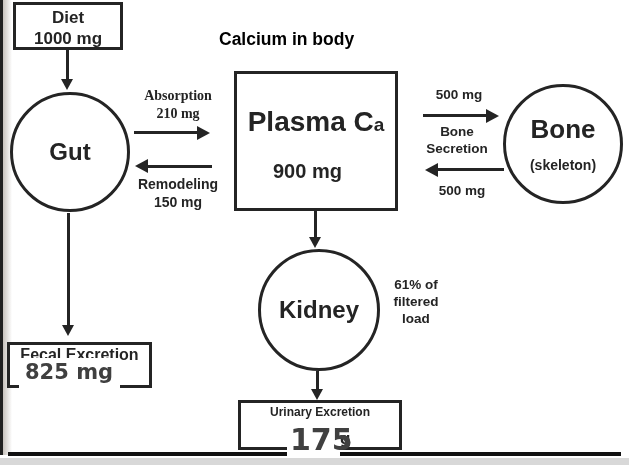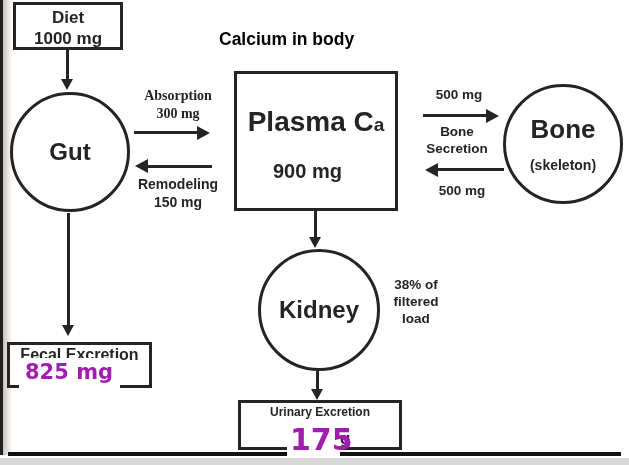--- a/index.html
+++ b/index.html
@@ -15,21 +15,21 @@
           justify-content:center;font-weight:bold;text-align:center;}
   .lbl{position:absolute;font-weight:bold;text-align:center;}
   .vshaft{position:absolute;width:3px;background:#242424;}
   .hshaft{position:absolute;height:3px;background:#242424;}
   .head-down{position:absolute;width:0;height:0;border-top:11px solid #242424;
              border-left:6px solid transparent;border-right:6px solid transparent;}
   .head-right{position:absolute;width:0;height:0;border-left:13px solid #242424;
               border-top:7px solid transparent;border-bottom:7px solid transparent;}
   .head-left{position:absolute;width:0;height:0;border-right:13px solid #242424;
              border-top:7px solid transparent;border-bottom:7px solid transparent;}
-  .overlay{position:absolute;background:#ffffff;color:#a21caf;z-index:5;
+  .overlay{position:absolute;background:#ffffff;color:#404040;z-index:5;
            font-family:"DejaVu Sans",sans-serif;font-weight:bold;}
   .edge-dark{position:absolute;left:0;top:0;width:3px;height:455px;background:#1f1f1f;}
   .edge-shadow{position:absolute;left:3px;top:0;width:9px;height:455px;
                background:linear-gradient(to right,#c6c1bb,#ffffff);}
   .bottom-line{position:absolute;left:8px;top:452px;width:613px;height:4px;background:#111;z-index:1;}
   .bottom-bar{position:absolute;left:0;top:458px;width:629px;height:7px;background:#d8d8d8;}
 </style>
 </head>
 <body>
 
@@ -49,21 +49,21 @@
     <div class="vshaft" style="left:66px;top:50px;height:30px;"></div>
     <div class="head-down" style="left:61px;top:79px;"></div>
   </div>
 
   <div class="circle" style="left:10px;top:92px;width:120px;height:120px;font-size:24px;">
     <div>Gut</div>
   </div>
 
   <div class="lbl" style="left:130px;top:87px;width:96px;font-size:14px;line-height:18px;font-family:Liberation Serif, serif;">
     <div>Absorption</div>
-    <div>300 mg</div>
+    <div>210 mg</div>
   </div>
   <div>
     <div class="hshaft" style="left:134px;top:131px;width:63px;"></div>
     <div class="head-right" style="left:197px;top:126px;"></div>
   </div>
 
   <div>
     <div class="head-left" style="left:135px;top:159px;"></div>
     <div class="hshaft" style="left:148px;top:165px;width:64px;"></div>
   </div>
@@ -102,21 +102,21 @@
   <div>
     <div class="vshaft" style="left:314px;top:211px;height:27px;"></div>
     <div class="head-down" style="left:309px;top:237px;"></div>
   </div>
 
   <div class="circle" style="left:258px;top:249px;width:122px;height:122px;font-size:24px;">
     <div>Kidney</div>
   </div>
 
   <div class="lbl" style="left:384px;top:276px;width:64px;font-size:13.5px;line-height:17px;">
-    <div>38% of</div>
+    <div>61% of</div>
     <div>filtered</div>
     <div>load</div>
   </div>
 
   <div>
     <div class="vshaft" style="left:316px;top:371px;height:19px;"></div>
     <div class="head-down" style="left:311px;top:389px;"></div>
   </div>
 
   <div>

